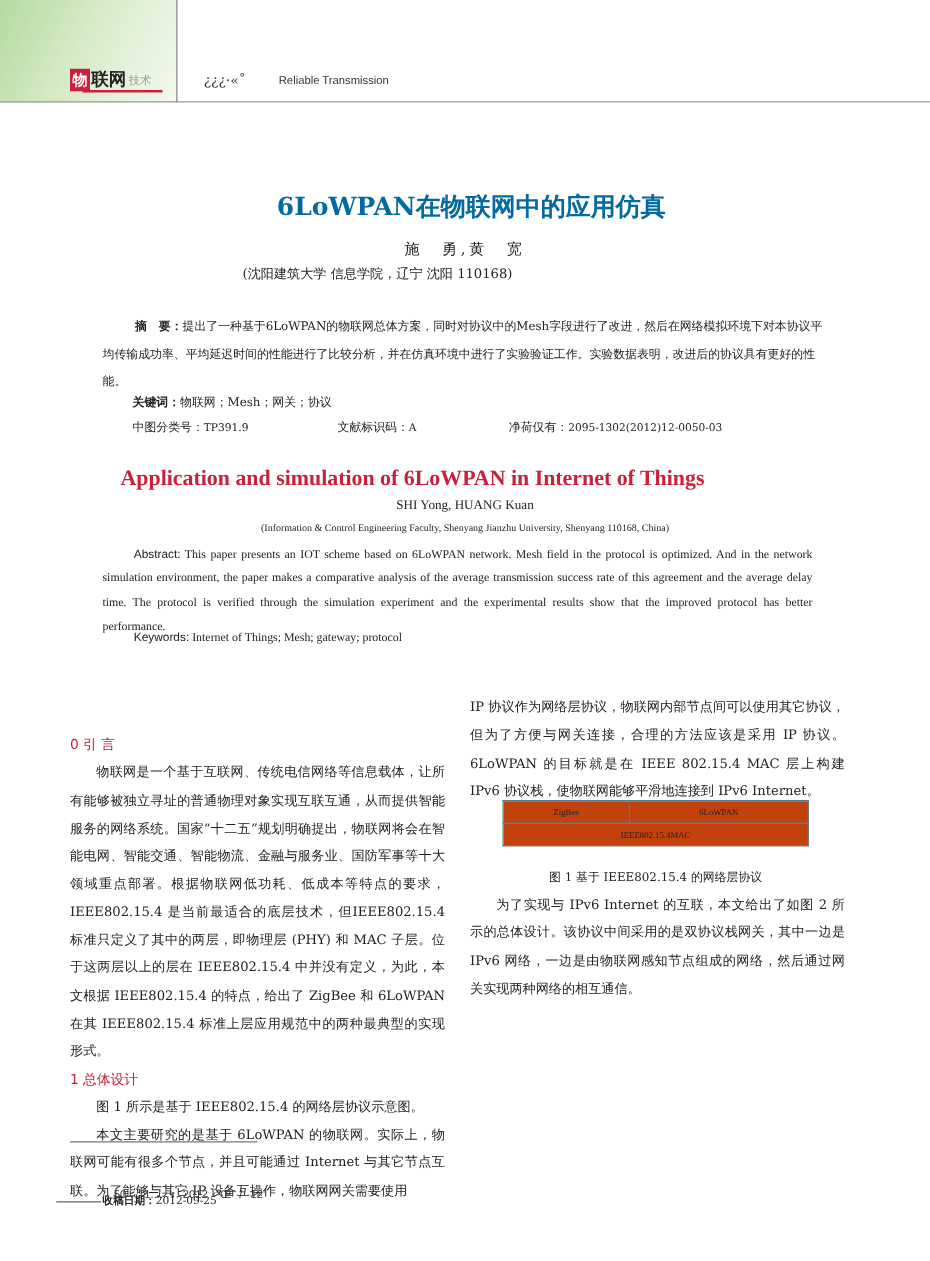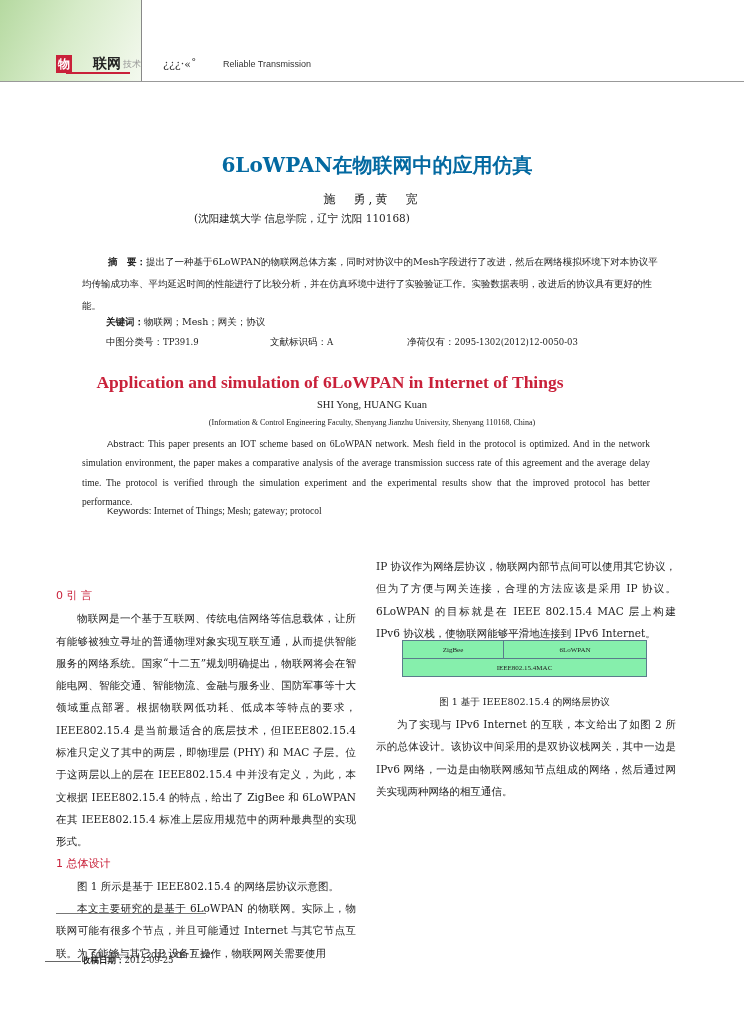--- a/index.html
+++ b/index.html
@@ -5,21 +5,21 @@
   html, body { margin:0; padding:0; background:#fff; }
   body { width:744px; height:1009px; position:relative; overflow:hidden;
          font-family:"DejaVu Serif", serif; color:#222; }
   .hdr-green { position:absolute; left:0; top:0; width:142px; height:82px;
     background:linear-gradient(115deg,#b5d9a0 0%,#d6ebc8 45%,#f4f9ef 100%); }
   .hdr-vline { position:absolute; left:141px; top:0; width:1px; height:82px; background:#888; }
   .hdr-hline { position:absolute; left:0; top:81px; width:744px; height:1px; background:#999; }
   .logo { position:absolute; left:56px; top:54px; height:20px; display:flex; align-items:center; }
   .logo .red { width:16px; height:18px; background:#c9213a; color:#fff; font-size:12px; font-weight:bold;
     display:flex; align-items:center; justify-content:center; font-family:"DejaVu Sans", sans-serif; }
-  .logo .txt { font-family:"DejaVu Sans", sans-serif; font-weight:bold; font-size:14px; color:#222; margin-left:1px;padding-left:20px; }
+  .logo .txt { font-family:"DejaVu Sans", sans-serif; font-weight:bold; font-size:14px; color:#222; margin-left:1px; }
   .logo .sub { font-family:"DejaVu Sans", sans-serif; font-size:9px; color:#999; margin-left:2px; }
   .logo-bar { position:absolute; left:66px; top:72px; width:64px; height:2px; background:#c9213a; }
   .hdr-glyph { position:absolute; left:163px; top:58px; font-size:11px; color:#333; font-family:"DejaVu Serif", serif; }
   .hdr-title { position:absolute; left:223px; top:59px; font-family:"Liberation Sans", sans-serif; font-size:9px; color:#333; }
 
   .title-cn { position:absolute; left:5px; width:744px; top:152px; text-align:center; font-size:20px; font-weight:bold; color:#0369a1; font-family:"DejaVu Serif", serif; }
   .authors-cn { position:absolute; left:0; width:744px; top:191px; text-align:center; font-size:12px; letter-spacing:3px; }
   .aff-cn { position:absolute; left:0; width:604px; top:212px; text-align:center; font-size:10.5px; }
   .abs-cn { position:absolute; left:82px; width:576px; top:251px; font-size:9.5px; line-height:22px; text-indent:26px; }
   .abs-cn b { font-weight:bold; }
@@ -39,21 +39,21 @@
   .col .h { color:#c9213a; font-family:"DejaVu Sans", sans-serif; font-size:11px; }
   .col1 { left:56px; top:585px; }
   .col2 { left:376px; top:555px; }
   .foot-line { position:absolute; left:56px; top:913px; width:150px; height:1px; background:#777; }
   .foot-note { position:absolute; left:82px; top:955px; font-size:8.5px; }
   .foot-note b { font-weight:bold; }
   .page-line { position:absolute; left:45px; top:961px; width:36px; height:1px; background:#666; }
   .page-info { position:absolute; left:82px; top:950px; font-family:"Liberation Sans", sans-serif; font-size:9px; color:#333; word-spacing:4px; }
 
   .fig1 { position:absolute; left:402px; top:640px; width:245px; border-collapse:collapse; font-family:"Liberation Serif", serif; font-size:7px; }
-  .fig1 td { border:1px solid #5a7c8c; background:#86efac; text-align:center; height:17px; padding:0 2px; }
+  .fig1 td { border:1px solid #5a7c8c; background:#c2410c; text-align:center; height:17px; padding:0 2px; }
   .fig1-cap { position:absolute; left:402px; width:245px; top:696px; text-align:center; font-size:9.5px; }
 </style>
 </head>
 <body>
 
 <div class="hdr-green"></div>
 <div class="hdr-vline"></div>
 <div class="hdr-hline"></div>
 <div class="logo">
   <span class="red">物</span>

